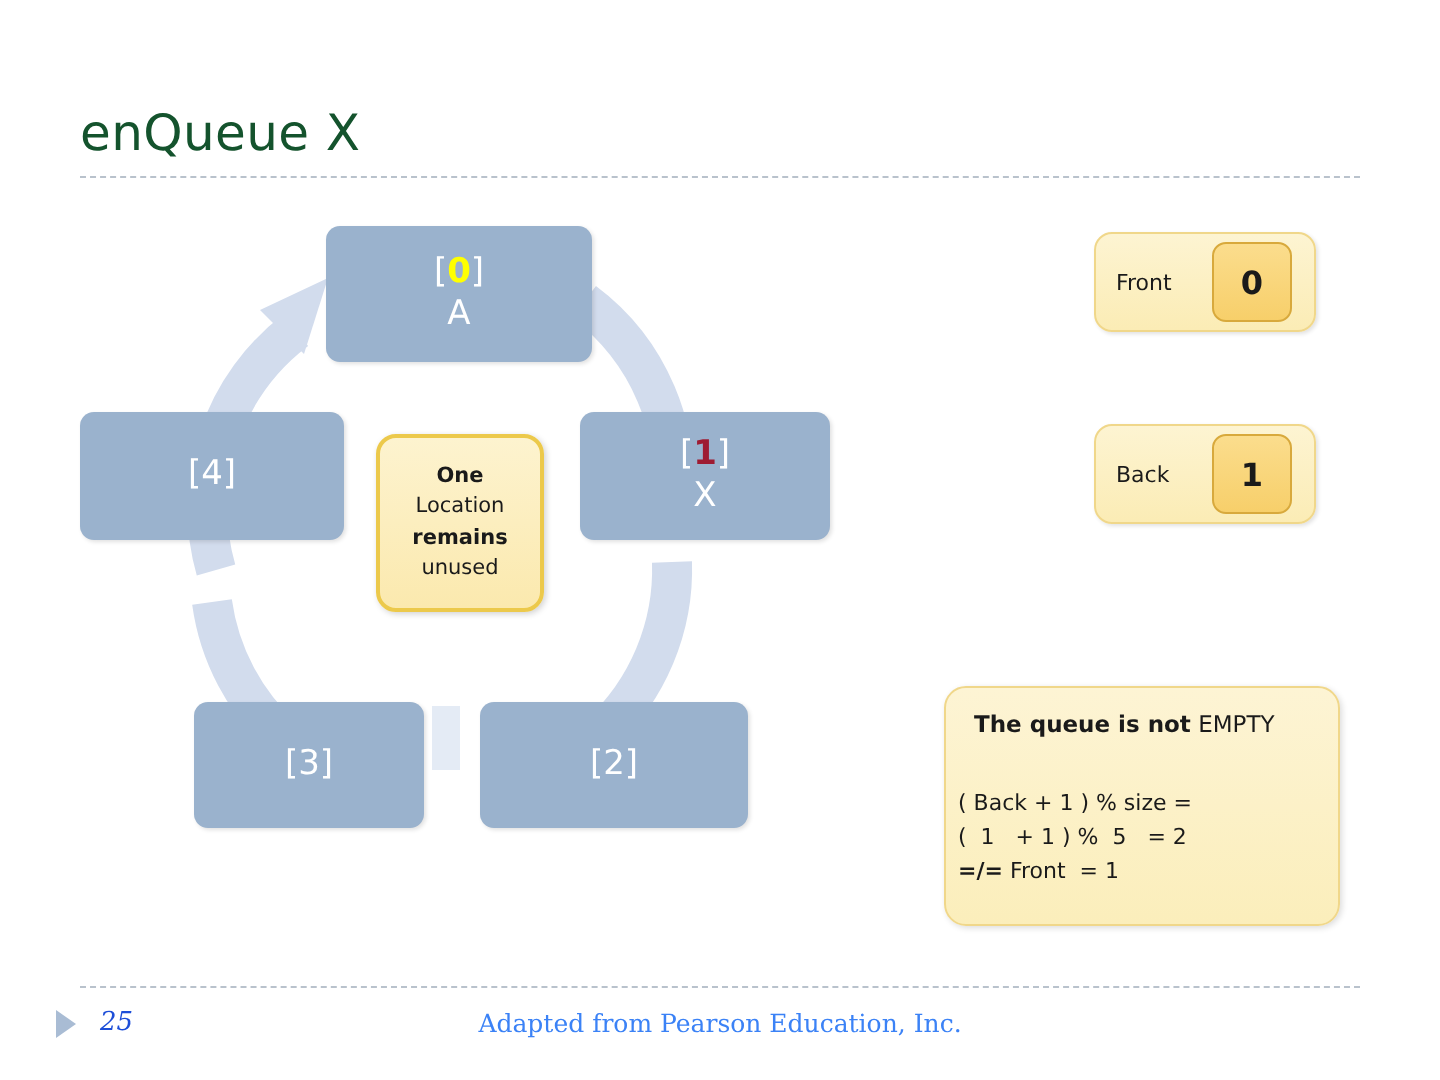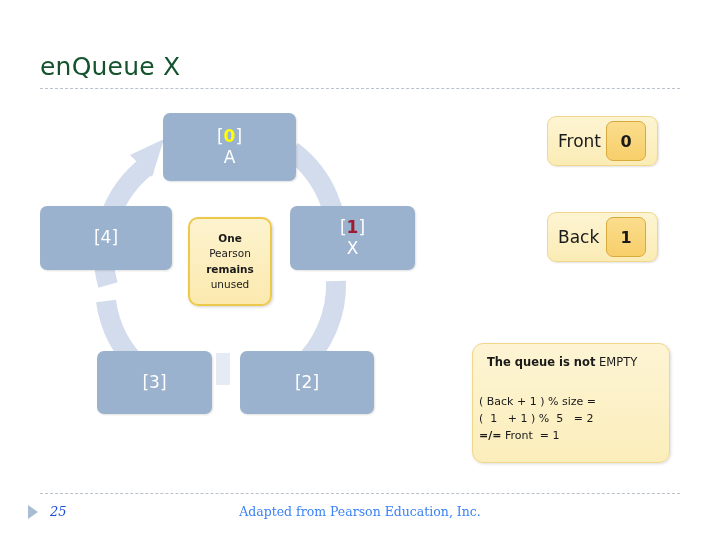--- a/index.html
+++ b/index.html
@@ -73,21 +73,21 @@
     background:linear-gradient(180deg,#fdf4d2 0%,#fbecb5 100%);
     border:1px solid #f0d78a;
     border-radius:9px;
     box-shadow:1px 1px 2px rgba(0,0,0,0.12);
     display:flex;align-items:center;
   }
   #ptrFront{left:547px;top:116px;width:109px;height:48px;}
   #ptrBack{left:547px;top:178px;width:109px;height:48px;margin-top:34px;}
   .ptr .lbl{
     font-family:"DejaVu Sans", sans-serif;
-    font-size:17px;color:#1a1a1a;
+    font-size:11px;color:#1a1a1a;
     margin-left:10px;width:46px;
   }
   .ptr .cell{
     width:38px;height:38px;margin-left:2px;
     background:linear-gradient(180deg,#fbdd8d 0%,#f7cf6a 100%);
     border:1px solid #d8a93c;
     border-radius:7px;
     display:flex;align-items:center;justify-content:center;
     font-family:"DejaVu Sans", sans-serif;
     font-size:16px;font-weight:bold;color:#1a1a1a;
@@ -185,21 +185,21 @@
     <span class="val"></span>
   </div>
 
   <div class="slot" id="slot4">
     <span class="idx">[4]</span>
     <span class="val"></span>
   </div>
 
   <div class="note">
     <span class="l1">One</span>
-    <span class="l2">Pearson</span>
+    <span class="l2">Location</span>
     <span class="l3">remains</span>
     <span class="l4">unused</span>
   </div>
 
   <div class="ptr" id="ptrFront">
     <span class="lbl">Front</span>
     <span class="cell">0</span>
   </div>
 
   <div class="ptr" id="ptrBack">

